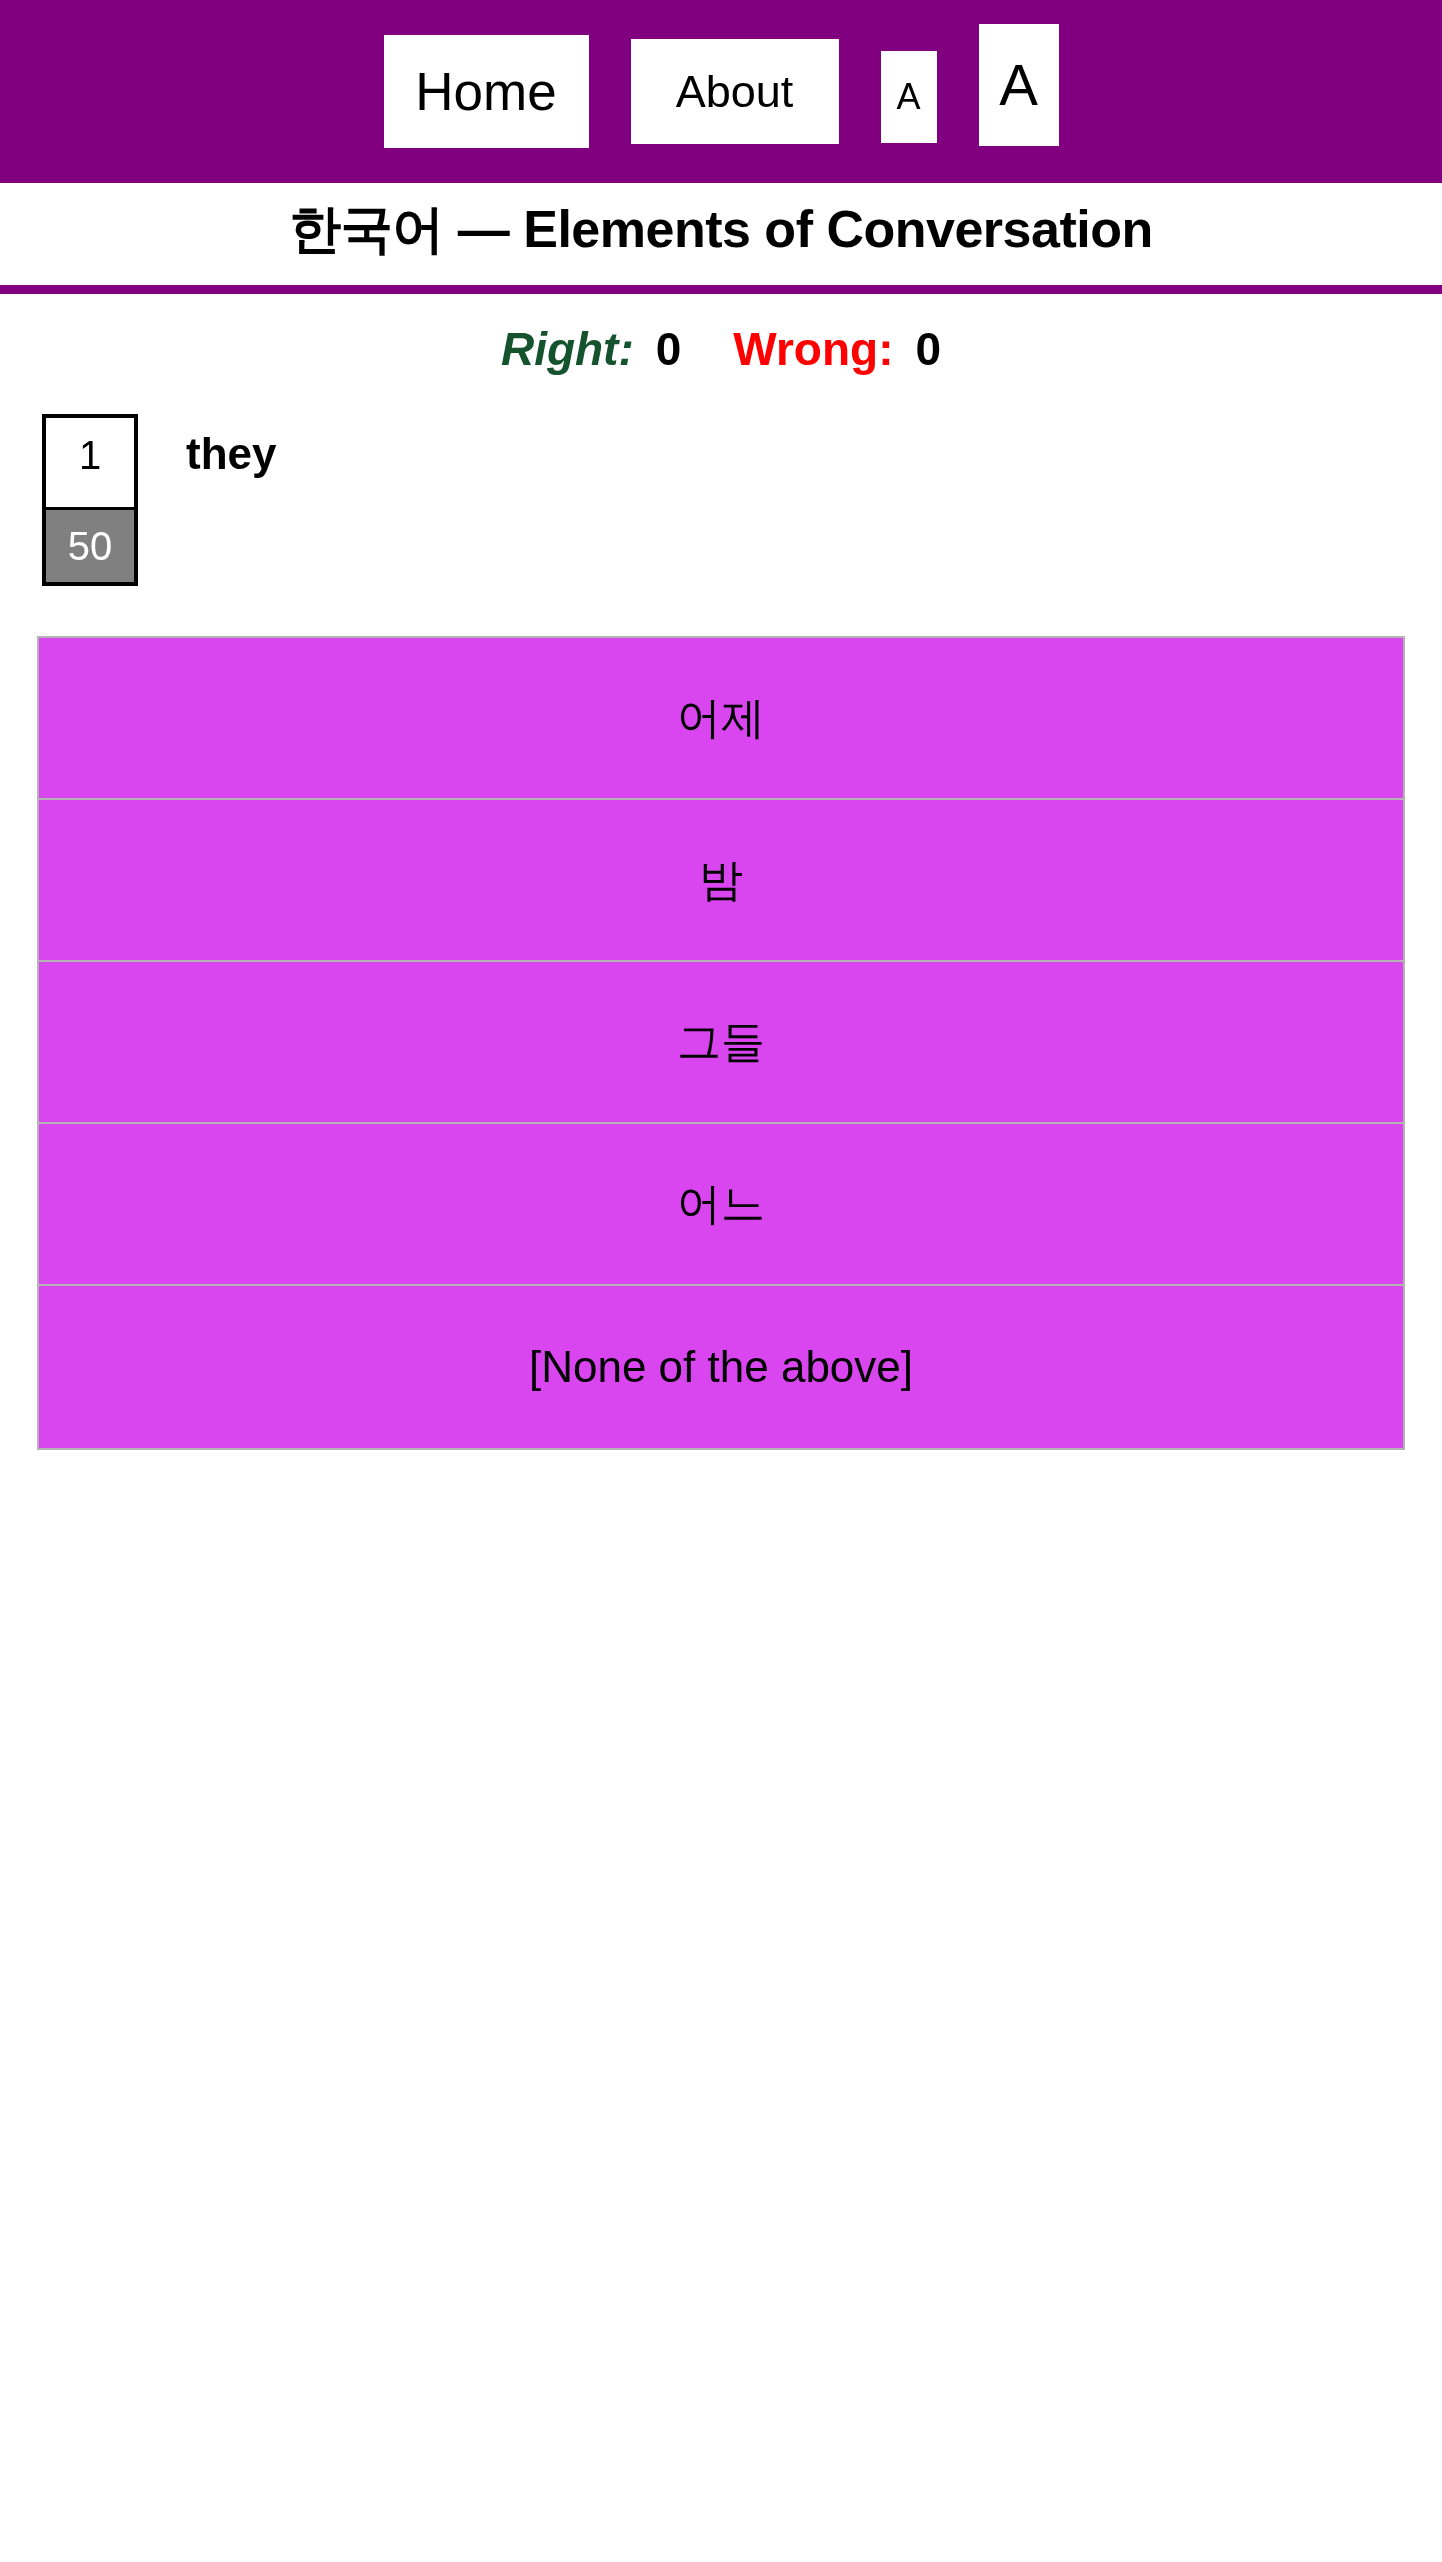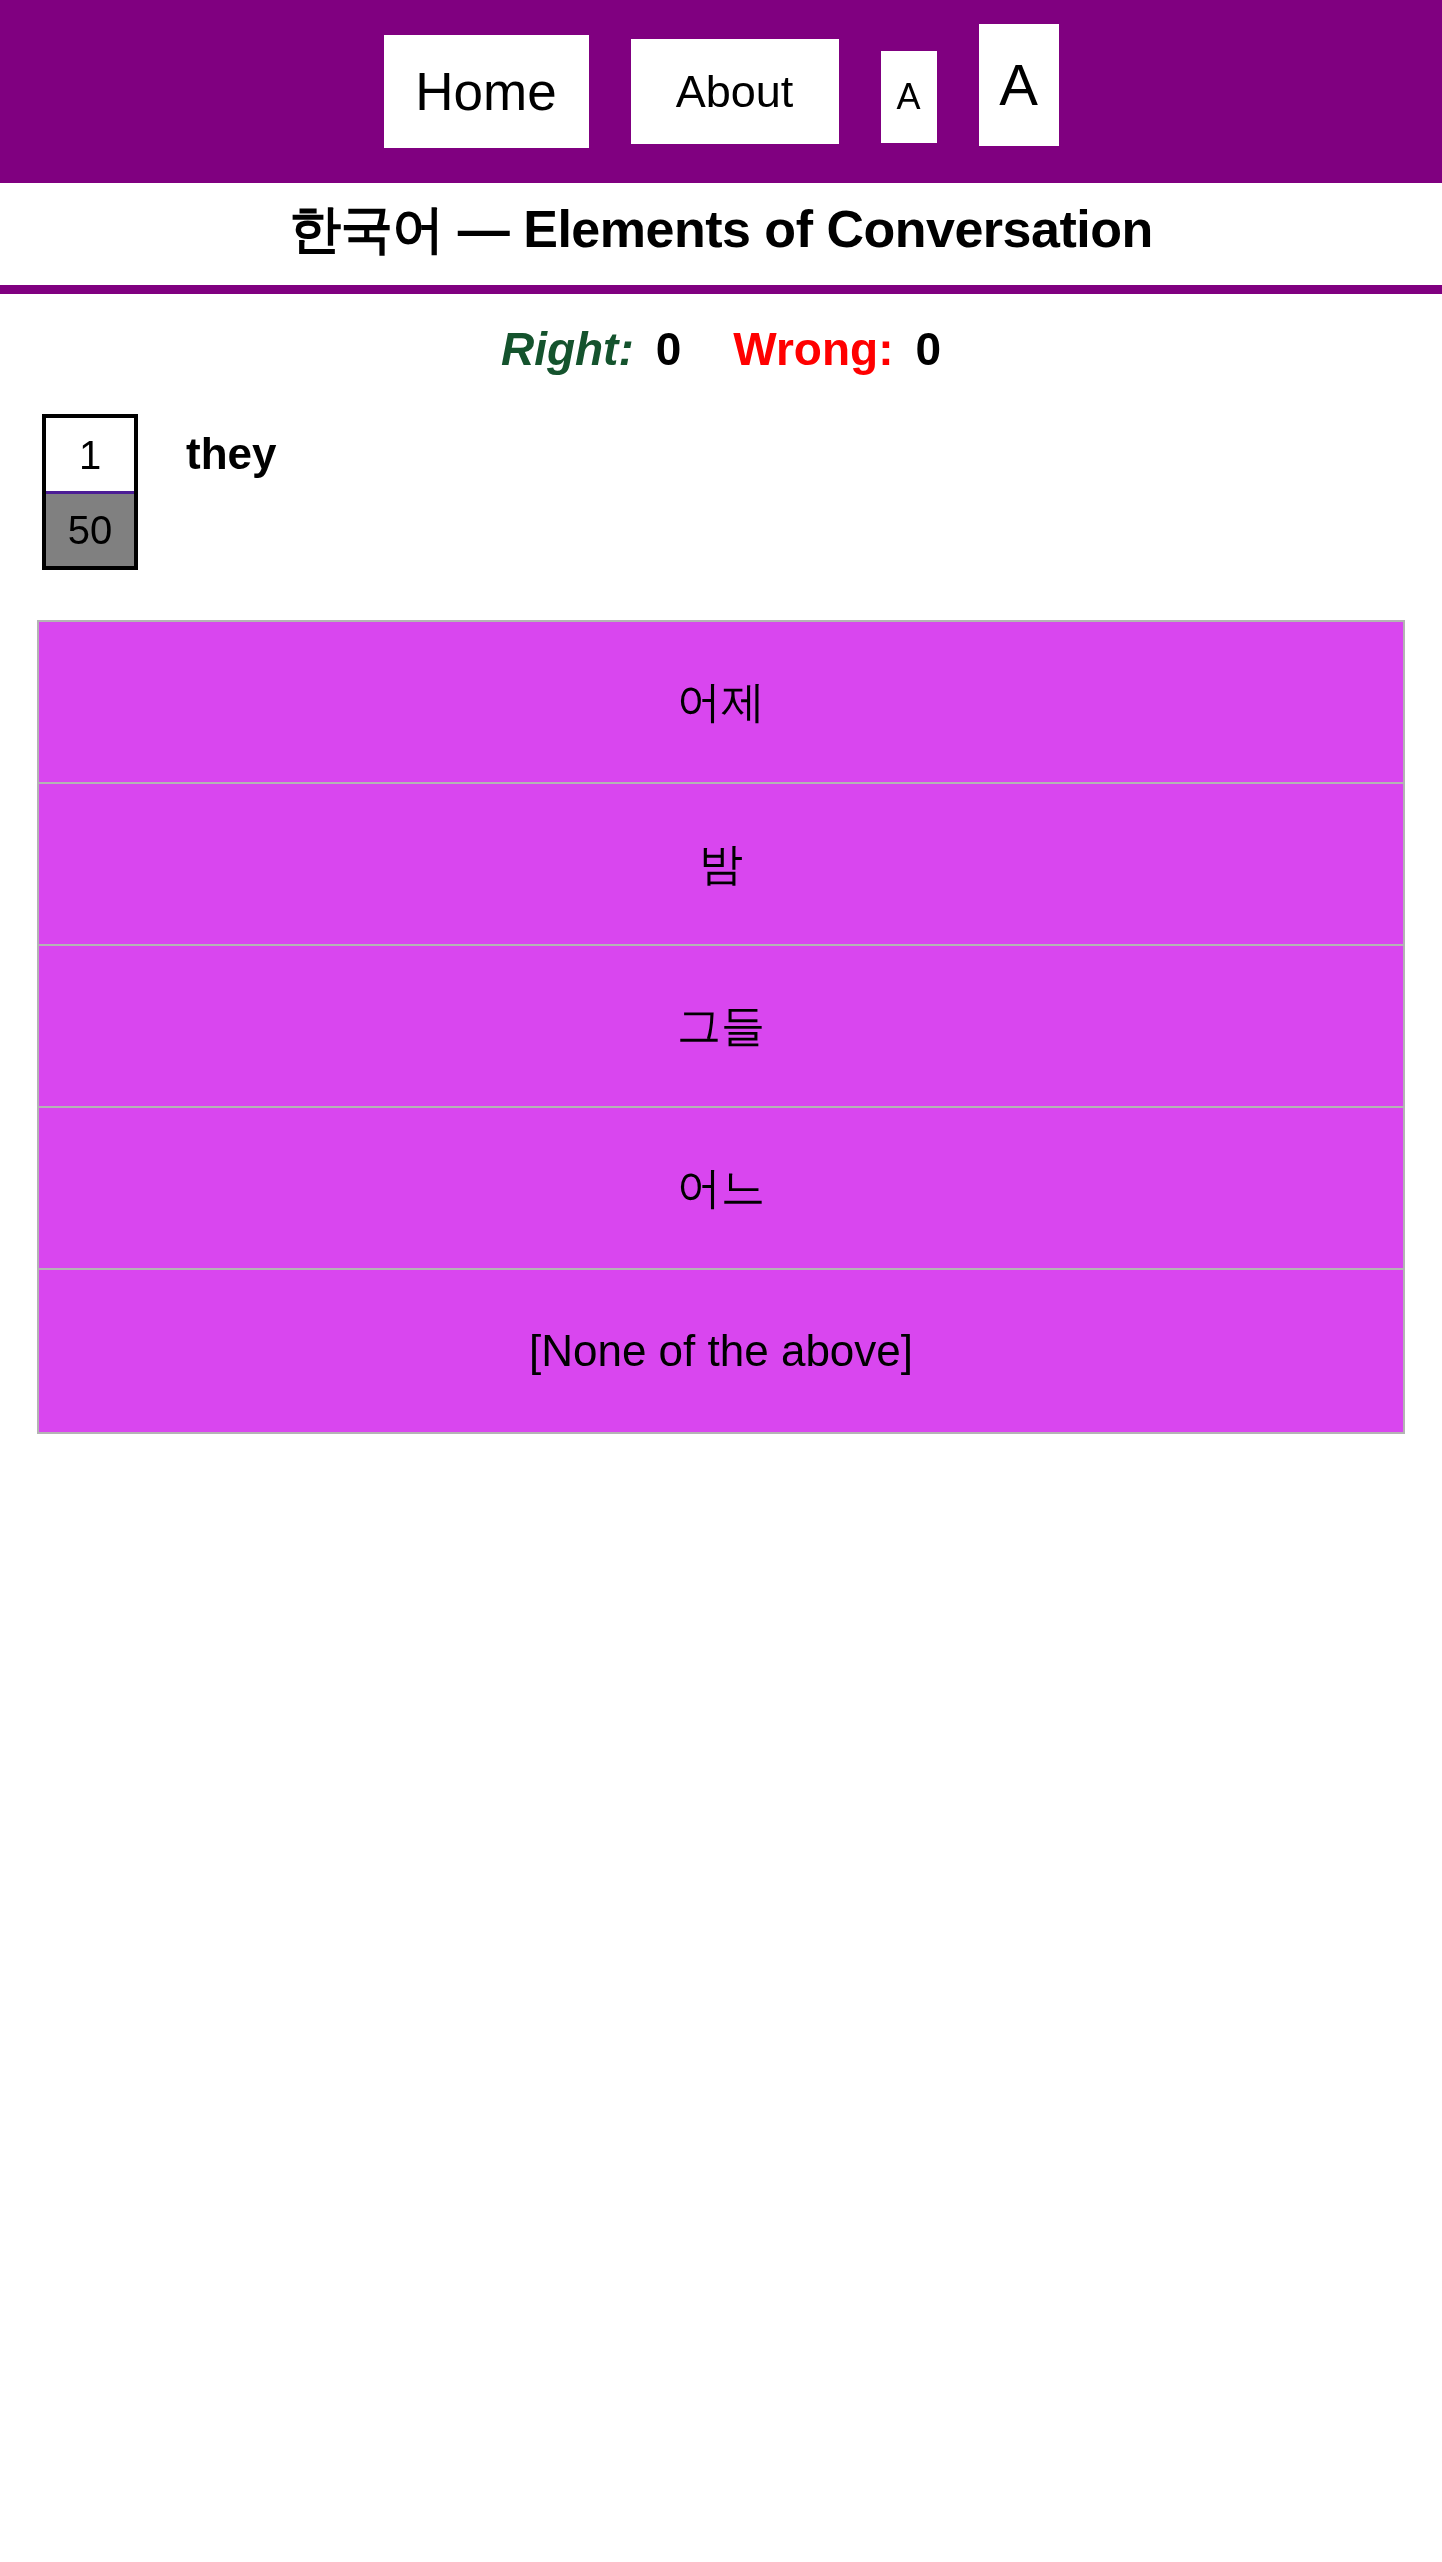--- a/index.html
+++ b/index.html
@@ -120,28 +120,29 @@
     color: #000000;
     height: 73px;
     display: flex;
     align-items: center;
     justify-content: center;
     font-size: 40px;
     line-height: 1;
   }
   .counter-bottom {
     background: #808080;
-    color: #000000;
+    color: #ffffff;
     height: 72px;
-    border-top: 3px solid #4c1d95;
+    border-top: 3px solid #000000;
     display: flex;
     align-items: center;
     justify-content: center;
     font-size: 40px;
     line-height: 1;
+    margin-top: 16px;
   }
   .prompt-word {
     margin-left: 48px;
     font-size: 44px;
     line-height: 1;
     padding-top: 18px;
     font-weight: bold;
   }
 
   

